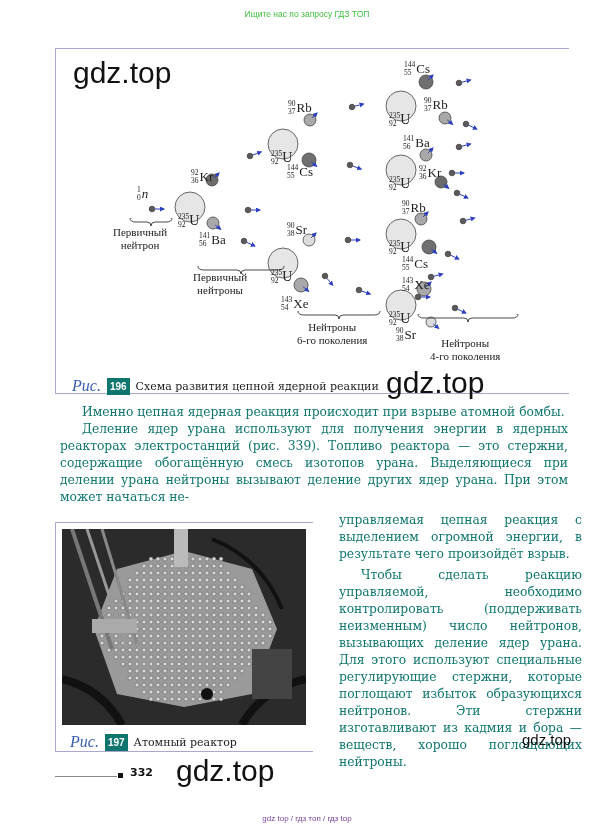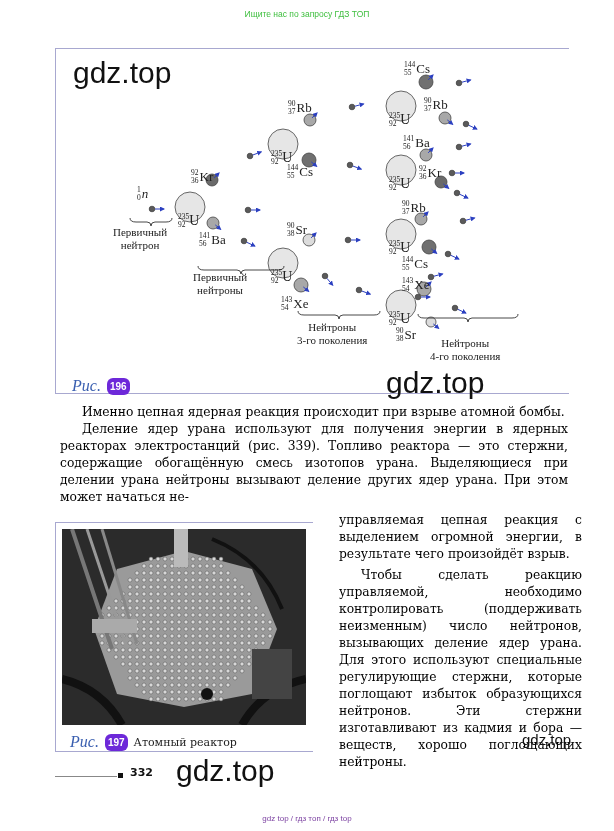--- a/index.html
+++ b/index.html
@@ -12,23 +12,23 @@
   .diagram { position:absolute; left:55px; top:48px; width:514px; height:330px; }
   .lbl { position:absolute; font-family:Liberation Serif, serif; font-size:11px; line-height:13px; color:#222; text-align:center; white-space:nowrap; }
   .nuc-label { position:absolute; font-family:"Liberation Serif", serif; color:#222; white-space:nowrap; }
   .nuc-label .sym { font-size:13px; }
   .nuc-label .iso { display:inline-block; vertical-align:-2px; font-size:7.5px; line-height:8px; margin-right:1px; }
   .u-label { position:absolute; font-family:"Liberation Serif", serif; color:#222; }
   .u-label .sym { font-size:14px; }
   .u-label .iso { display:inline-block; vertical-align:-2px; font-size:7.5px; line-height:8px; text-align:left; margin-right:0;margin-top:16px; }
   .caption { position:absolute; display:flex; align-items:center; gap:6px; }
   .cap-ris { font-family:"Liberation Serif", serif; font-style:italic; font-size:16px; color:#3a5fb0; }
-  .cap-num { background:#6d28d9; color:#fff; font-family:"Liberation Sans", sans-serif; font-weight:bold; font-size:10px; padding:3px 3px;border-radius:6px; }
+  .cap-num { background:#0f766e; color:#fff; font-family:"Liberation Sans", sans-serif; font-weight:bold; font-size:10px; padding:3px 3px; }
   .cap-text { font-family:"DejaVu Serif", serif; font-size:11px; color:#222; }
-  .para { position:absolute; font-family:"DejaVu Serif", serif; font-size:12.3px; line-height:17px; color:#000000; text-align:justify; }
+  .para { position:absolute; font-family:"DejaVu Serif", serif; font-size:12.3px; line-height:17px; color:#0f766e; text-align:justify; }
   .para p { margin:0; }
   .indent { text-indent:22px; }
   .photo-frame { position:absolute; left:55px; top:522px; width:258px; height:230px; border-left:1px solid #a8a8d0; border-top:1px solid #a8a8d0; border-bottom:1px solid #a8a8d0; box-sizing:border-box; }
   .photo { position:absolute; left:62px; top:529px; width:244px; height:196px; background:#2a2a2a; overflow:hidden; }
   .page-line { position:absolute; left:55px; top:776px; width:62px; height:1px; background:#888; }
   .page-sq { position:absolute; left:118px; top:773px; width:5px; height:5px; background:#111; }
   .page-num { position:absolute; left:130px; top:766px; font-family:"DejaVu Sans", sans-serif; font-weight:bold; font-size:11px; color:#111; }
   .footer { position:absolute; left:0; width:614px; top:814px; text-align:center; font-family:"Liberation Sans", sans-serif; font-size:8px; color:#7a3fa0; }
 </style>
 </head>
@@ -159,30 +159,31 @@
 <div class="lbl" style="left:113px;top:226px;">
   <div>Первичный</div>
     <div>нейтрон</div>
 </div>
 <div class="lbl" style="left:193px;top:271px;">
   <div>Первичный</div>
     <div>нейтроны</div>
 </div>
 <div class="lbl" style="left:297px;top:321px;">
   <div>Нейтроны</div>
-    <div>3-го поколения</div>
+    <div>6-го поколения</div>
 </div>
 <div class="lbl" style="left:430px;top:337px;">
   <div>Нейтроны</div>
     <div>4-го поколения</div>
 </div>
 
 <div class="caption" style="left:72px;top:377px;">
   <span class="cap-ris">Рис.</span>
   <span class="cap-num">196</span>
+  <span class="cap-text">Схема развития цепной ядерной реакции</span>
 </div>
 <div class="wm wm-big" style="left:386px;top:366px;">gdz.top</div>
 
 <div class="para" style="left:60px;top:404px;width:508px;">
   <p class="indent">Именно цепная ядерная реакция происходит при взрыве атомной бомбы.</p>
   <p class="indent">Деление ядер урана используют для получения энергии в ядерных реакторах электростанций (рис. 339). Топливо реактора — это стержни, содержащие обогащённую смесь изотопов урана. Выделяющиеся при делении урана нейтроны вызывают деление других ядер урана. При этом может начаться не-</p>
 </div>
 
 <div class="para" style="left:339px;top:512px;width:243px;">
   <p>управляемая цепная реакция с выделением огромной энергии, в результате чего произойдёт взрыв.</p>

